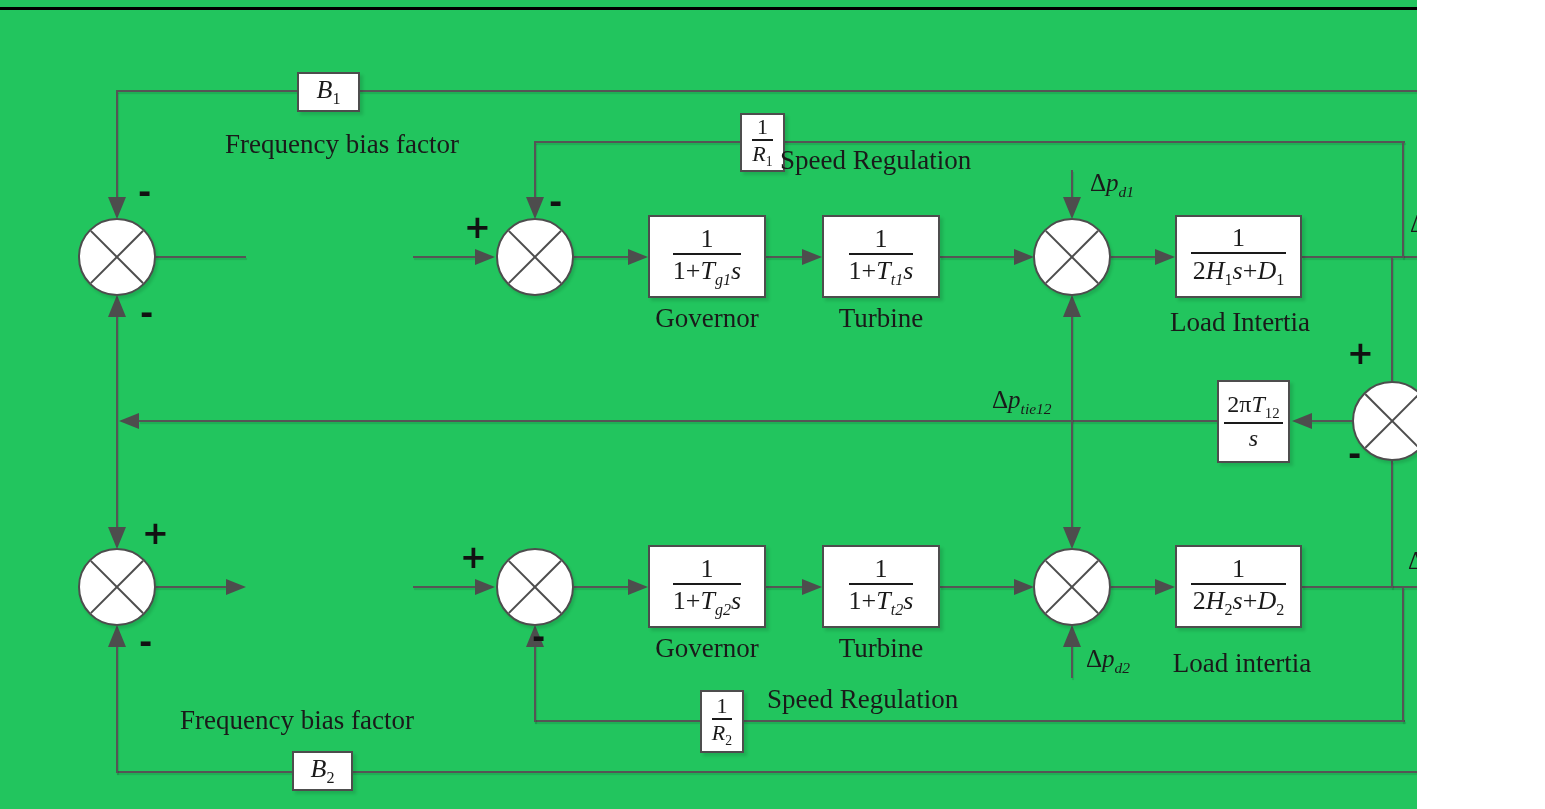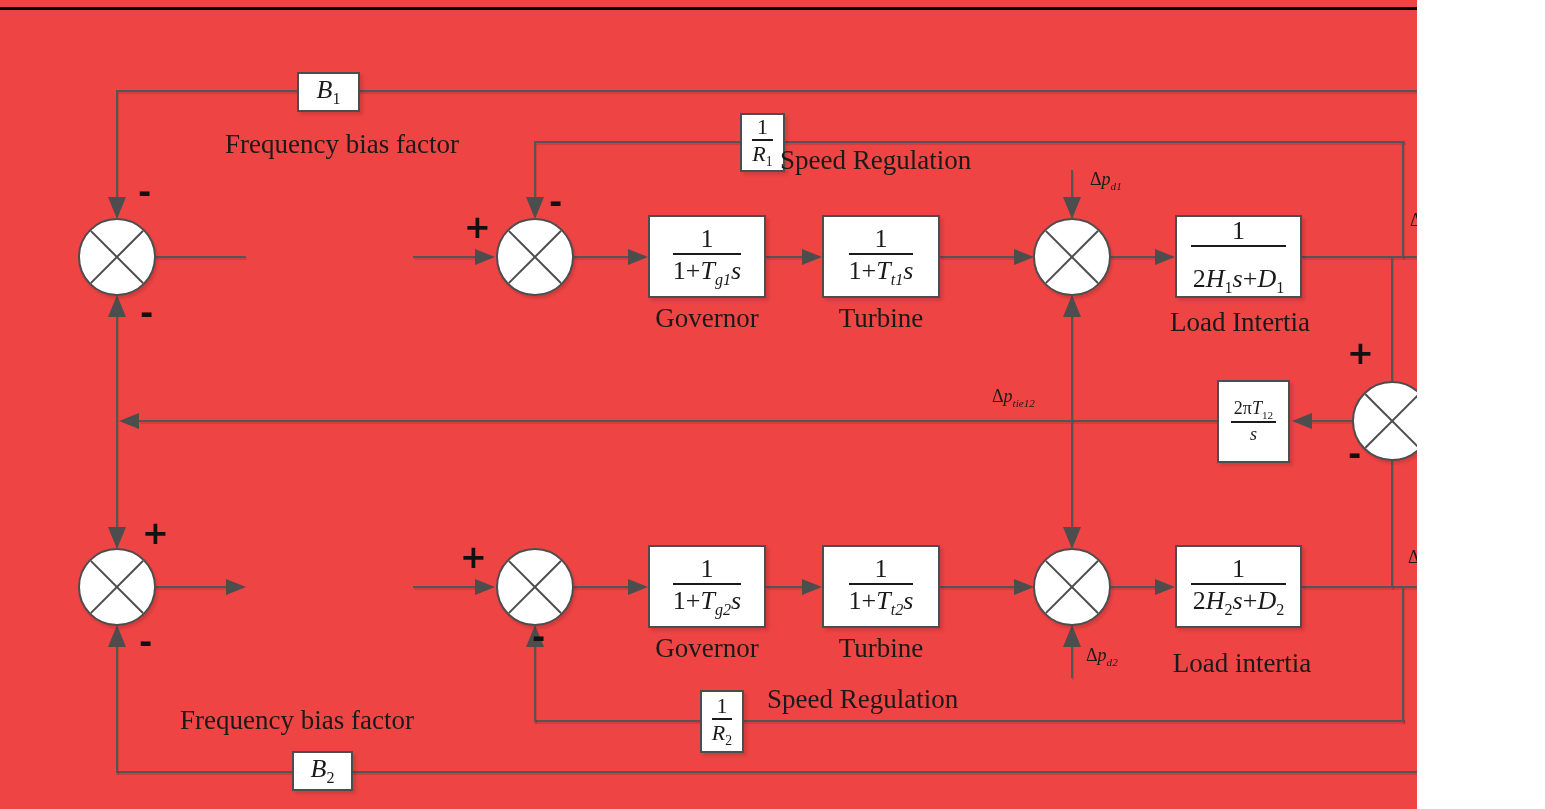--- a/index.html
+++ b/index.html
@@ -1,45 +1,45 @@
 <!DOCTYPE html>
 <html><head>
 <meta charset="utf-8">
 <style>
   html,body{margin:0;padding:0;background:#fff}
-  .canvas{position:relative;width:1417px;height:809px;background:#ef4444;overflow:hidden;
+  .canvas{position:relative;width:1417px;height:809px;background:#22c55e;overflow:hidden;
           font-family:"Liberation Serif","DejaVu Serif",serif;color:#1a1a1a}
   .toprule{position:absolute;left:0;top:7px;width:1545px;height:3px;background:#000}
   .wire{position:absolute;background:#555;box-shadow:1px 2px 1px rgba(0,0,0,.12)}
   .wire.h{height:2px}
   .wire.v{width:2px}
   .arr{position:absolute;width:0;height:0}
   .arr.r{border-top:8px solid transparent;border-bottom:8px solid transparent;border-left:20px solid #4d4d4d}
   .arr.l{border-top:8px solid transparent;border-bottom:8px solid transparent;border-right:20px solid #4d4d4d}
   .arr.d{border-left:9px solid transparent;border-right:9px solid transparent;border-top:22px solid #4d4d4d}
   .arr.u{border-left:9px solid transparent;border-right:9px solid transparent;border-bottom:22px solid #4d4d4d}
   .arr.big{border-top-width:11px;border-bottom-width:11px;border-left-width:28px}
   .junction{position:absolute;box-sizing:border-box;width:78px;height:78px;border:2.5px solid #4d4d4d;
             border-radius:50%;background:#fff;overflow:hidden;box-shadow:2px 3px 3px rgba(0,0,0,.12)}
   .junction .x1,.junction .x2{position:absolute;left:-8%;top:calc(50% - 1px);width:116%;height:2px;background:#4d4d4d}
   .junction .x1{transform:rotate(45deg)}
   .junction .x2{transform:rotate(-45deg)}
   .block{position:absolute;box-sizing:border-box;border:2px solid #4d4d4d;background:#fff;
          display:flex;align-items:center;justify-content:center;text-align:center;
          box-shadow:3px 3px 3px rgba(0,0,0,.12);font-size:26px;line-height:1.15}
   .block.small{font-size:22px}
-  .block.tie{font-size:18px}
+  .block.tie{font-size:24px}
   .frac{display:inline-block;text-align:center;line-height:1.12}
   .frac .num{display:block;border-bottom:2px solid #1a1a1a;padding:0 7px}
   .frac .den{display:block;padding-top:1px}
   i{font-style:italic}
   sub{font-size:.62em}
   .cap{position:absolute;font-size:27px;white-space:nowrap}
   .cap.c{transform:translateX(-50%)}
-  .sig{position:absolute;font-size:18px;white-space:nowrap;font-style:italic}
+  .sig{position:absolute;font-size:25px;white-space:nowrap;font-style:italic}
   .sig .d{font-style:normal}
   .sign{position:absolute;font-size:32px;font-weight:bold;line-height:1;color:#111;
         font-family:"DejaVu Sans","Liberation Sans",sans-serif}
 </style>
 </head>
 <body>
 
 <div class="canvas">
   <div class="toprule"></div>
 
@@ -151,21 +151,21 @@
   </div>
   <div class="block" style="left:822px;top:215px;width:118px;height:83px">
     <span class="frac">
         <span class="num">1</span>
         <span class="den"><span>1+</span><i>T</i><sub><i>t1</i></sub><i>s</i></span>
       </span>
   </div>
   <div class="block" style="left:1175px;top:215px;width:127px;height:83px">
     <span class="frac">
         <span class="num">1</span>
-        <span class="den" style="padding:17px 2px 0"><span>2</span><i>H</i><sub>1</sub><i>s</i><span>+</span><i>D</i><sub>1</sub></span>
+        <span class="den" style="padding:2px 2px 0"><span>2</span><i>H</i><sub>1</sub><i>s</i><span>+</span><i>D</i><sub>1</sub></span>
       </span>
   </div>
 
   <div class="block" style="left:648px;top:545px;width:118px;height:83px">
     <span class="frac">
         <span class="num">1</span>
         <span class="den"><span>1+</span><i>T</i><sub><i>g2</i></sub><i>s</i></span>
       </span>
   </div>
   <div class="block" style="left:822px;top:545px;width:118px;height:83px">

